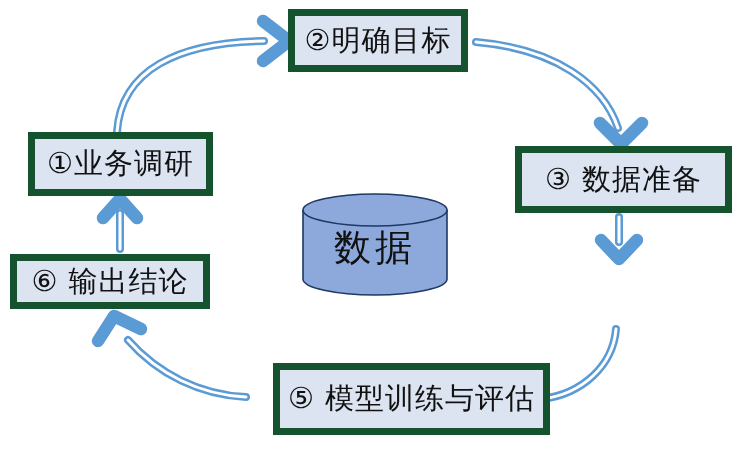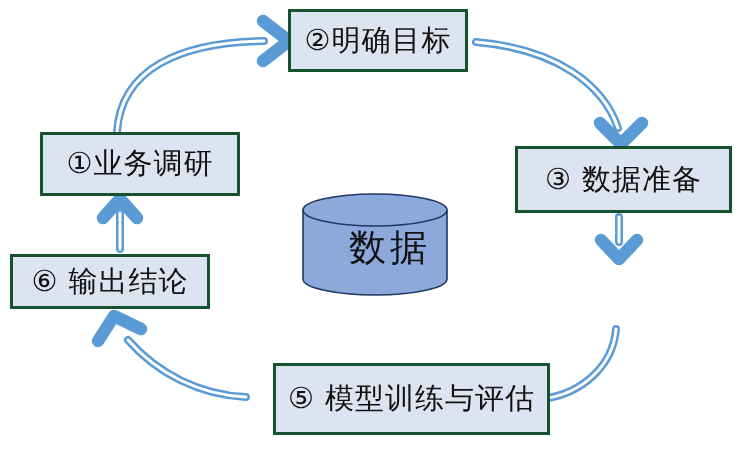--- a/index.html
+++ b/index.html
@@ -39,49 +39,48 @@
     stroke-linecap: round;
     stroke-linejoin: round;
   }
   .cyl {
     stroke: #1f3864;
     stroke-width: 1.6;
   }
   .step-box {
     position: absolute;
     background: #dce4f1;
-    border: 3px solid #14532d;
+    border: 7px solid #14532d;
     box-sizing: border-box;
     display: flex;
     align-items: center;
     justify-content: center;
     color: #111111;
     font-size: 29px;
     letter-spacing: 1px;
     white-space: nowrap;
   }
-  .box-1 { left: 28px;  top: 132px; width: 200px; height: 64px; margin-left: 12px; }
+  .box-1 { left: 28px;  top: 132px; width: 185px; height: 64px; }
   .box-2 { left: 288px; top: 9px;   width: 180px; height: 63px; }
   .box-3 { left: 515px; top: 146px; width: 217px; height: 67px; }
   .box-4 { left: 515px; top: 263px; width: 205px; height: 64px; }
   .box-5 { left: 243px; top: 363px; width: 277px; height: 72px; margin-left: 30px; }
   .box-6 { left: 10px;  top: 254px; width: 200px; height: 55px; }
   .db-label {
     position: absolute;
     left: 303px;
     top: 224px;
     width: 144px;
     height: 48px;
     display: flex;
     align-items: center;
     justify-content: center;
     color: #111111;
     font-size: 37px;
     letter-spacing: 4px;
-    padding-left: 15px;
   }
 </style>
 </head>
 <body>
 
 <div class="canvas">
 
   <svg class="arrows-layer" viewBox="0 0 747 449" aria-hidden="true">
 
     <g>

